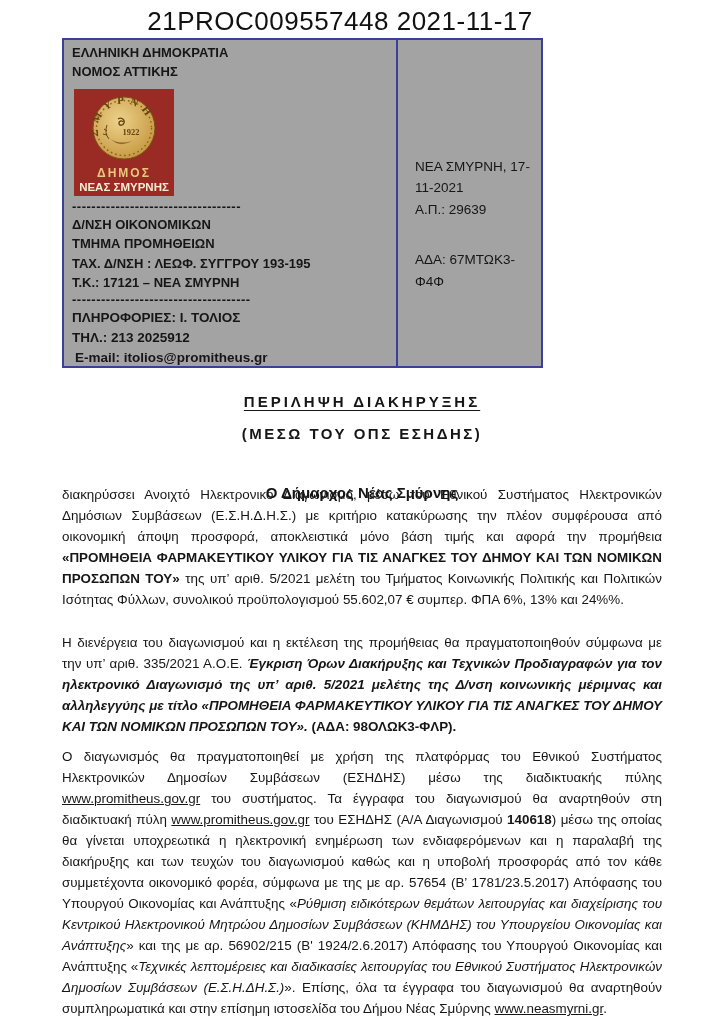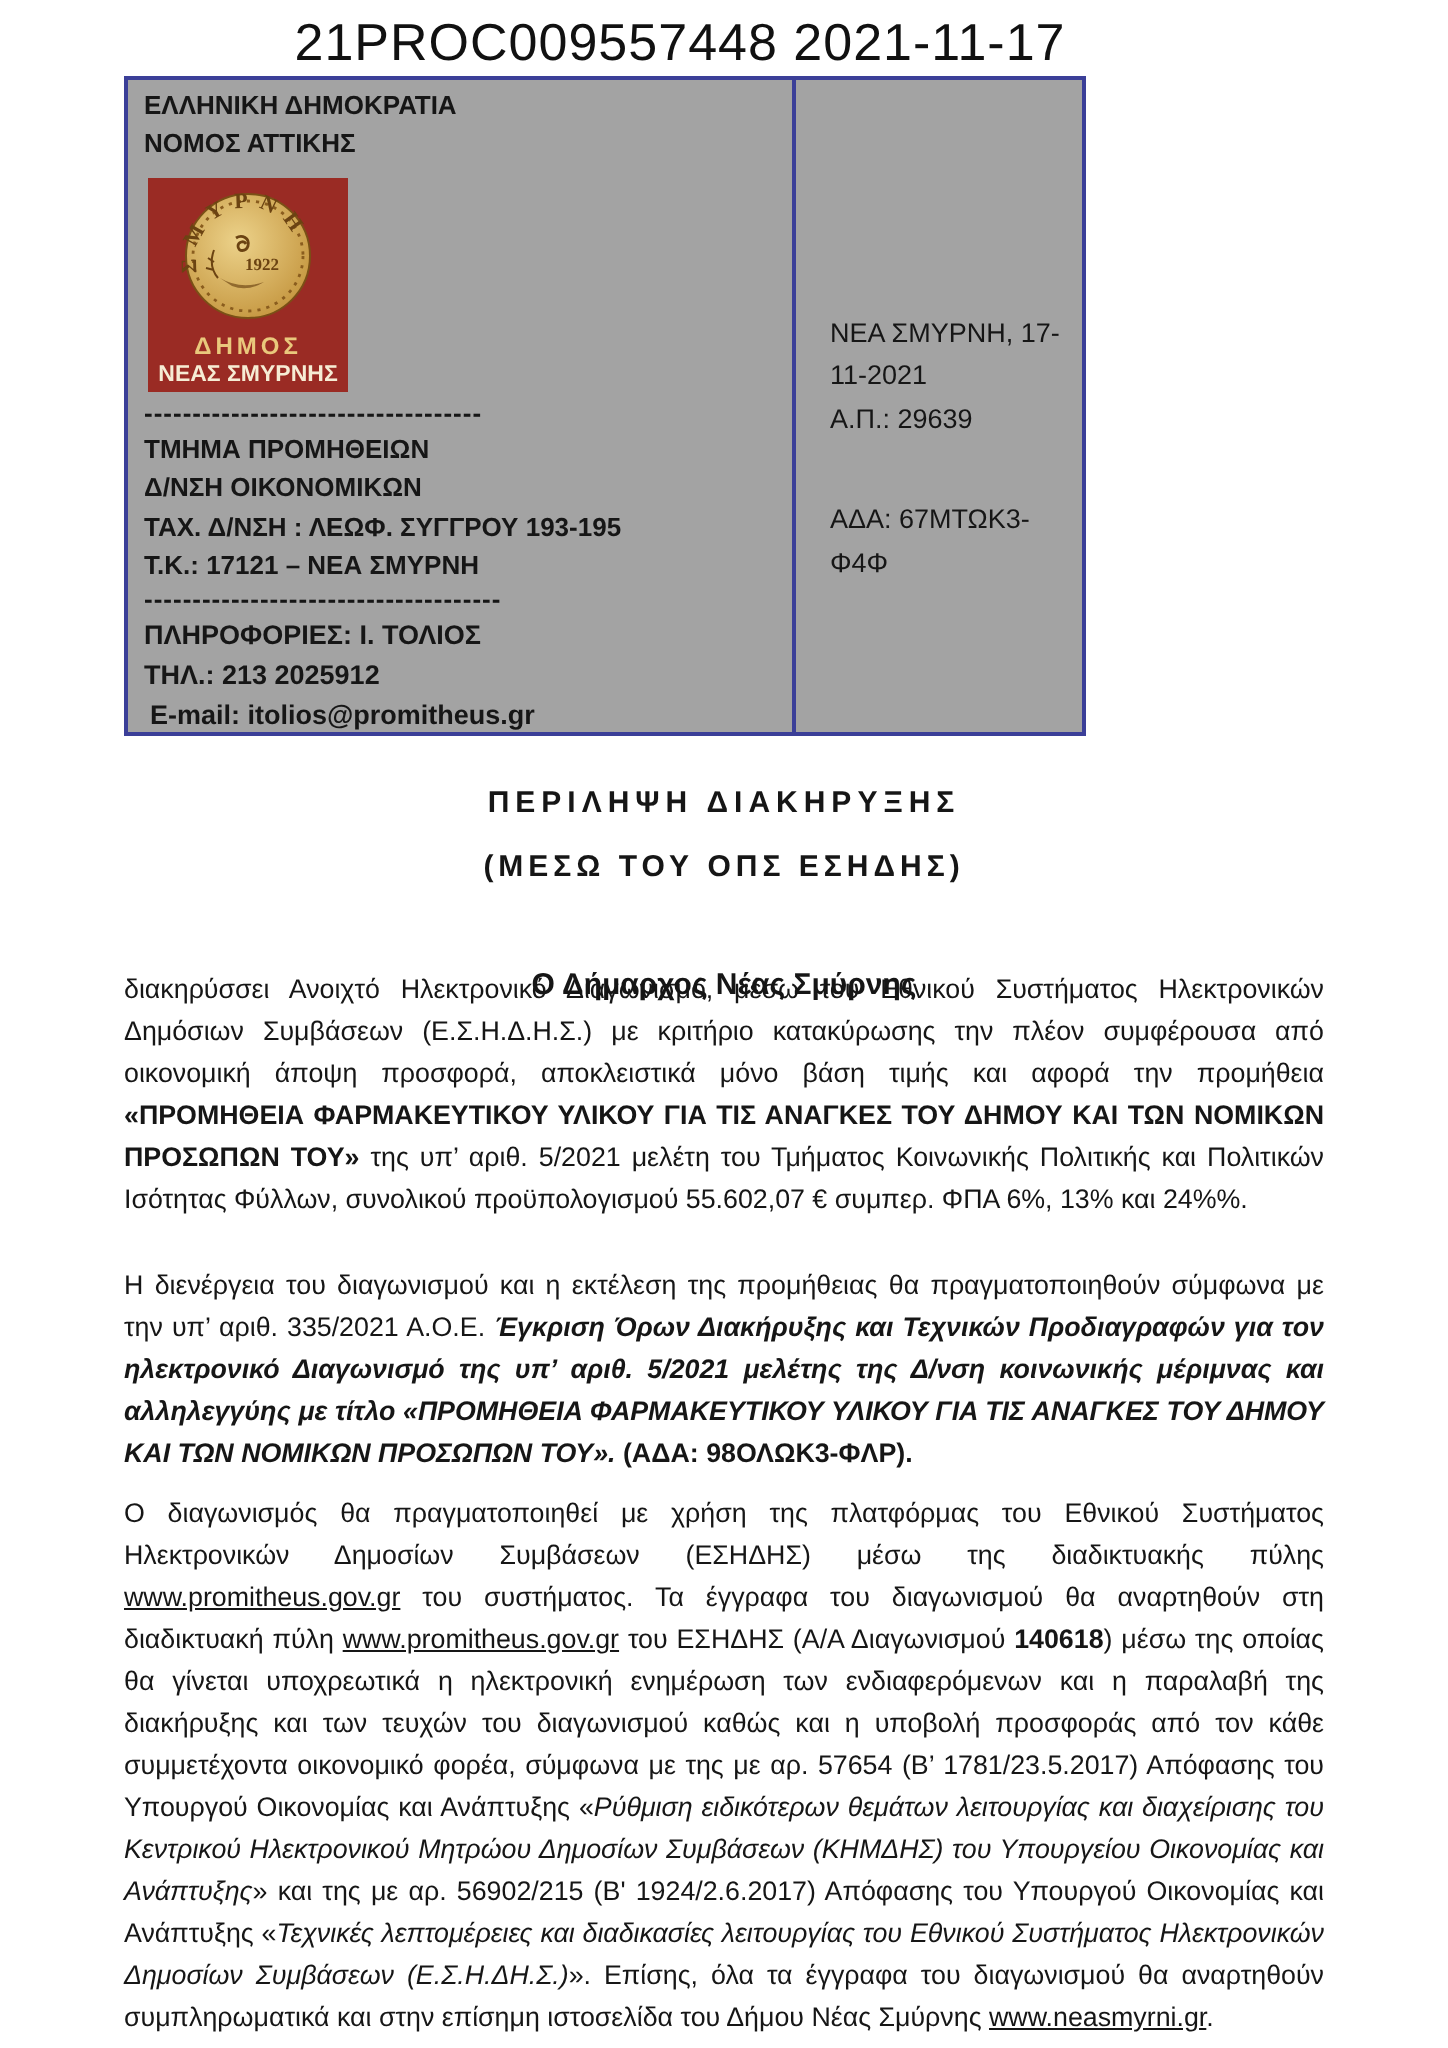--- a/index.html
+++ b/index.html
@@ -40,21 +40,21 @@
     font-size: 13.5px; font-weight: normal; line-height: 1.6;
   }
   .cell-left .regular { font-weight: bold; font-size: 13.5px; }
   .divider { font-weight: bold; line-height: 1.15; letter-spacing: 0.5px; white-space: nowrap; }
   .logo { margin: 7px 0 4px 2px; width: 100px; height: 107px; display: block; }
   .ada-line { margin-top: 29px; }
   .title-main {
     position: absolute; top: 393px; left: 0; width: 100%;
     text-align: center; font-size: 15px; font-weight: bold; letter-spacing: 3px;
   }
-  .title-main .u-title { text-underline-offset: 3px; margin-top: 22px; }
+  .title-main .u-title { text-decoration: underline; text-underline-offset: 3px; margin-top: 22px; }
   .title-sub {
     position: absolute; top: 425px; left: 0; width: 100%;
     text-align: center; font-size: 15px; font-weight: bold; letter-spacing: 2.5px;
   }
   .signatory {
     position: absolute; top: 462px; left: 0; width: 100%;
     text-align: center; font-size: 15px; font-weight: bold; margin-top: 22px;
   }
   .content {
     position: absolute; top: 484px; left: 62px; width: 600px;
@@ -94,22 +94,22 @@
         <path d="M44,30 c3,-2 7,0 6,4 c-1,3 -5,3 -5,0 c0,-2 3,-3 4,-1" fill="none" stroke="var(--coin-detail)" stroke-width="1.4"></path>
         <text x="57" y="46" font-size="8.5" font-weight="bold" fill="var(--coin-detail)" text-anchor="middle" font-family="Liberation Serif, serif">1922</text>
         <path d="M36,50 q10,6 22,2 q-8,5 -16,2 z" fill="var(--coin-detail)" opacity="0.65"></path>
         <path d="M33,36 q-3,8 2,14 M30,40 l3,2 M29,45 l4,1" fill="none" stroke="var(--coin-detail)" stroke-width="1"></path>
       </g>
       <text x="50" y="88" text-anchor="middle" font-size="12" letter-spacing="2" fill="var(--logo-text-gold)" font-family="Liberation Sans, sans-serif">ΔΗΜΟΣ</text>
       <text x="50" y="101.5" text-anchor="middle" font-size="11.5" font-weight="bold" fill="var(--logo-text-cream)" font-family="Liberation Sans, sans-serif">ΝΕΑΣ ΣΜΥΡΝΗΣ</text>
     </svg>
 
     <div class="divider">-----------------------------------</div>
+    <div>Δ/ΝΣΗ ΟΙΚΟΝΟΜΙΚΩΝ</div>
     <div>ΤΜΗΜΑ ΠΡΟΜΗΘΕΙΩΝ</div>
-    <div>Δ/ΝΣΗ ΟΙΚΟΝΟΜΙΚΩΝ</div>
     <div>ΤΑΧ. Δ/ΝΣΗ : ΛΕΩΦ. ΣΥΓΓΡΟΥ 193-195</div>
     <div>Τ.Κ.: 17121 – ΝΕΑ ΣΜΥΡΝΗ</div>
     <div class="divider">-------------------------------------</div>
     <div class="regular">ΠΛΗΡΟΦΟΡΙΕΣ: Ι. ΤΟΛΙΟΣ</div>
     <div class="regular">ΤΗΛ.: 213 2025912</div>
     <div class="regular" style="padding-left:3px;">E-mail: itolios@promitheus.gr</div>
   </div>
 
   <div class="cell-right">
     <div>ΝΕΑ ΣΜΥΡΝΗ, 17-11-2021</div>

